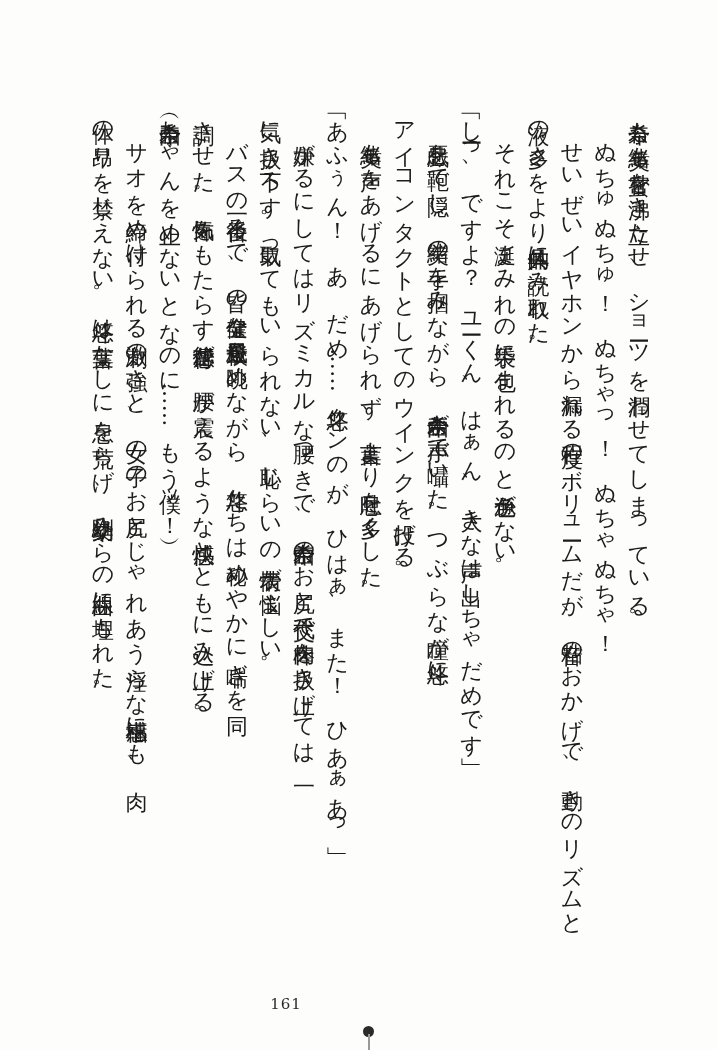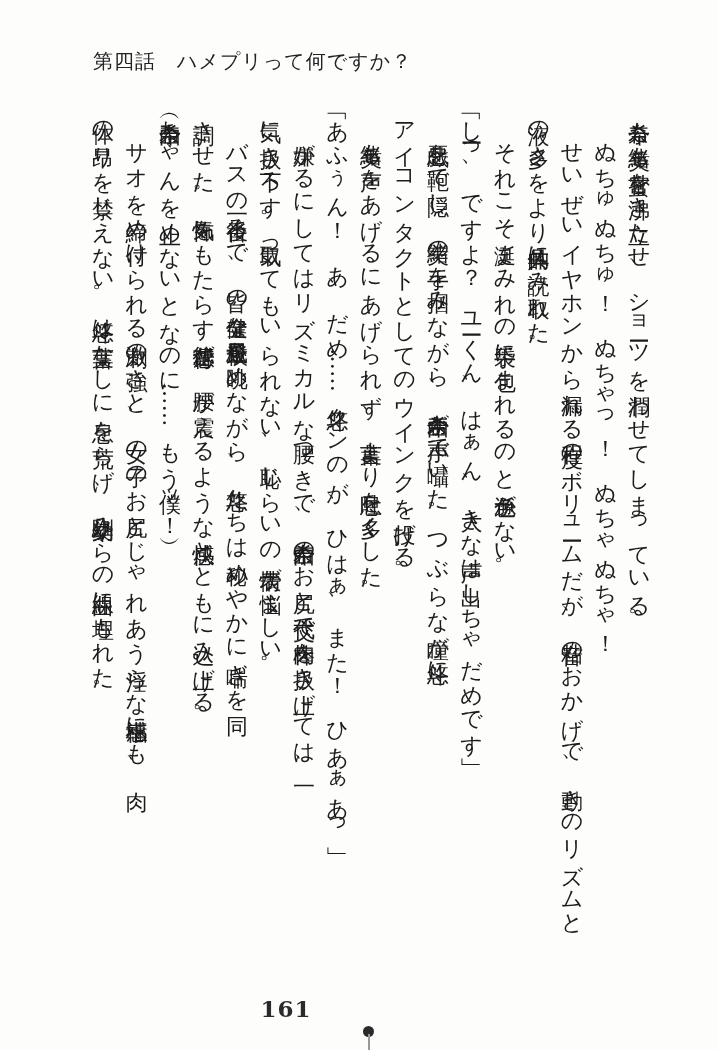--- a/index.html
+++ b/index.html
@@ -43,24 +43,23 @@
     line-height: 33.5px;
     white-space: nowrap;
     letter-spacing: 0;
   }
   .page-number {
     position: absolute;
     top: 995px;
     left: 0;
     width: 572px;
     text-align: center;
-    font-size: 23px;
+    font-size: 15px;
     color: #2a2a2a;
     letter-spacing: 1px;
-    font-weight: bold;
   }
   .dot-marker {
     position: absolute;
     top: 1026px;
     left: 363px;
     width: 11px;
     height: 11px;
     border-radius: 50%;
     background: #2b2b2b;
   }
@@ -71,21 +70,20 @@
     width: 2px;
     height: 16px;
     background: #999;
   }
 </style>
 </head>
 <body>
 
 <div class="page">
 
-  <div class="chapter-header">第四話　ハメプリって何ですか？</div>
 
   <div class="text-block">
     <p>希奈も美緒も甘蜜を沸き立たせ、ショーツを潤わせてしまっている。</p>
     <p>　ぬちゅぬちゅ！　ぬちゃっ！　ぬちゃぬちゃ！</p>
     <p>　せいぜいイヤホンから漏れる程度のボリュームだが、粘音のおかげで、動きのリズムと</p>
     <p>液の多さをより具体的に読み取れた。</p>
     <p>　それこそ涎まみれの手袋に包まれるのと遜色がない。</p>
     <p>「しーっ、ですよ？　ユーくん、はぁん、大きな声は出しちゃだめです」</p>
     <p>　悪戯を鞄で隠し、美緒の手を掴みながら、由希奈が小声で囁いた。つぶらな瞳が悠斗に</p>
     <p>アイコンタクトとしてのウインクを投げる。</p>

